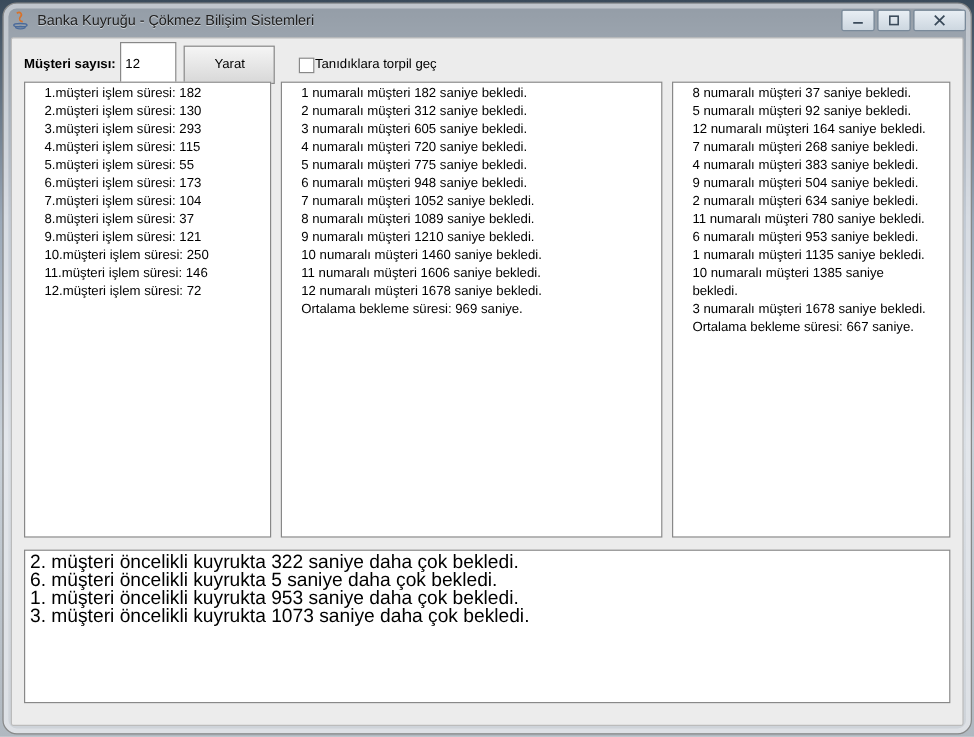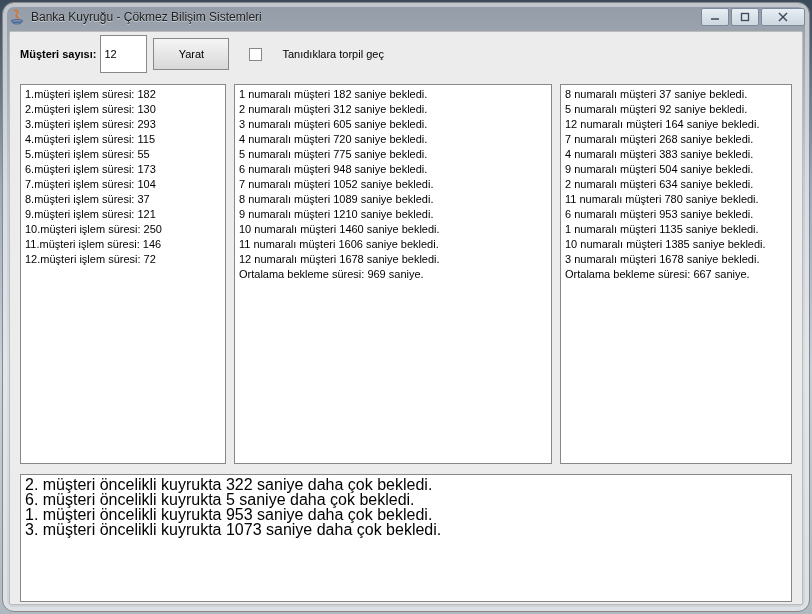--- a/index.html
+++ b/index.html
@@ -69,21 +69,21 @@
     background: #ececec;
     border: 1px solid #bbb;
     border-radius: 2px;
     padding: 10px;
   }
   .toprow {
     display: flex;
     align-items: center;
     gap: 4px;
     height: 24px;
-    margin-bottom: 18px;
+    margin-bottom: 2px;
   }
   .label-bold {
     font-weight: bold;
     font-size: 11px;
   }
   .count-input {
     width: 47px;
     height: 20px;
     border: 1px solid #888;
     background: #fff;
@@ -98,37 +98,37 @@
     background: linear-gradient(#f5f5f5,#d8d8d8);
     font-size: 11px;
     font-family: inherit;
     margin-left: 2px;
     cursor: pointer;
   }
   .chk-wrap {
     display: flex;
     align-items: center;
     margin-left: 16px;
-    gap: 20px;
+    gap: 0;
   }
   .chk {
     width: 13px;
     height: 13px;
     border: 1px solid #888;
     background: #fff;
   }
   .panels {
     display: flex;
     gap: 8px;
     height: 380px;
   }
   .panel {
     border: 1px solid #888;
     background: #fff;
-    padding: 2px 4px;
+    padding: 2px 16px;
     font-size: 11px;
     line-height: 15px;
     overflow: hidden;
     white-space: pre-line;
   }
   .panel.left { width: 206px; }
   .panel.mid { flex: 1; }
   .panel.right { width: 232px; }
   .bottom-panel {
     margin-top: 10px;

